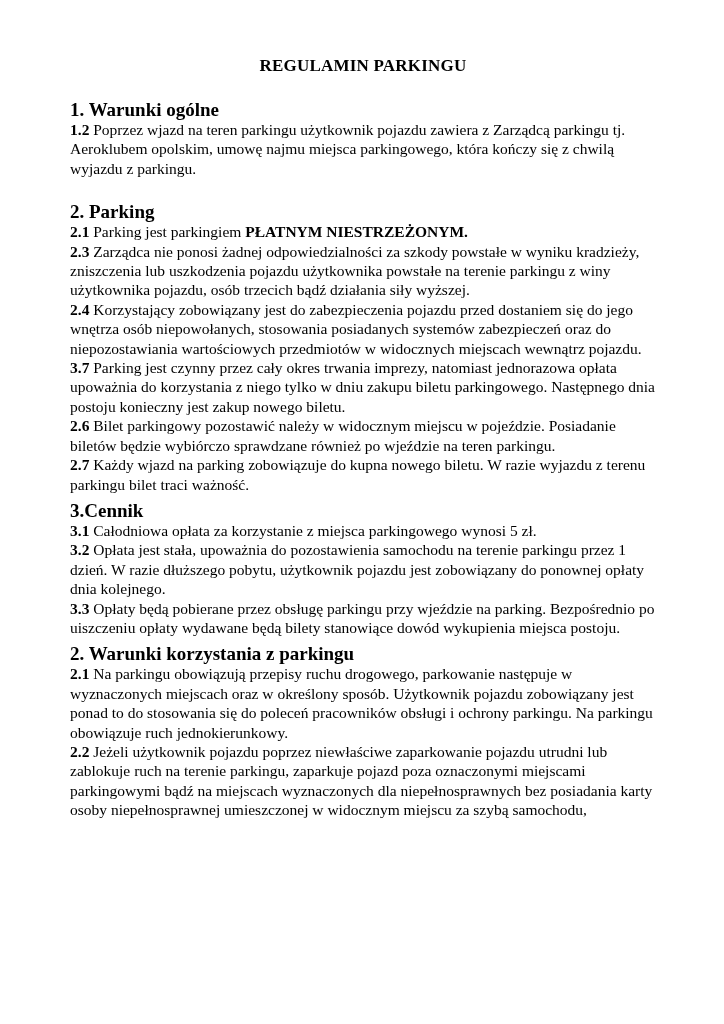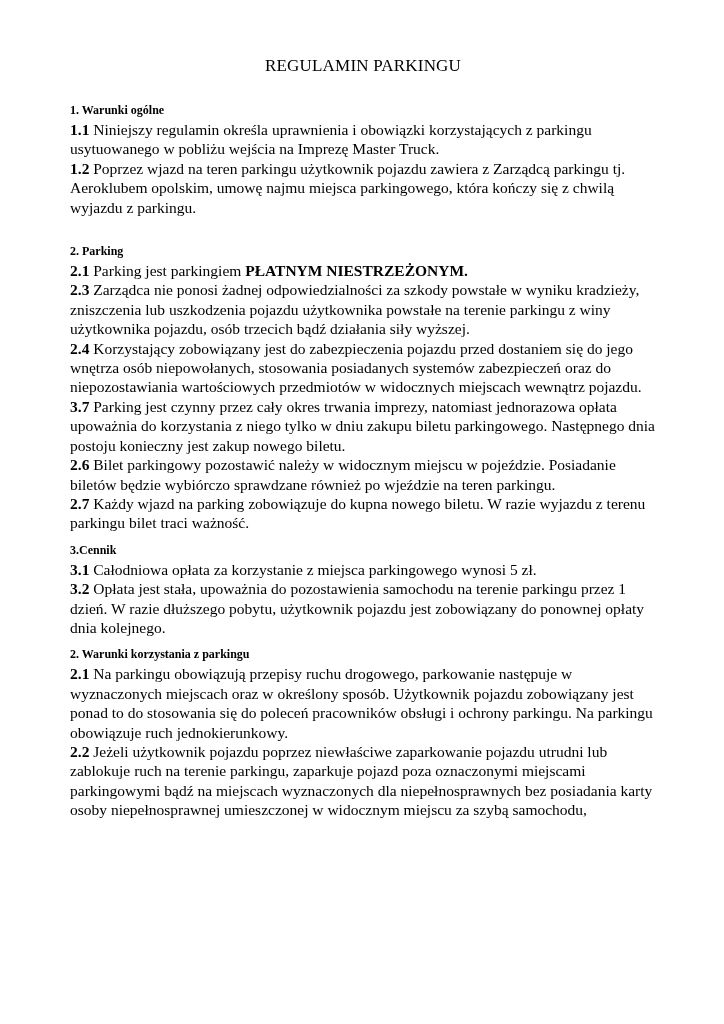--- a/index.html
+++ b/index.html
@@ -16,32 +16,32 @@
     box-sizing: border-box;
     padding: 56px 68px 0 70px;
     font-family: "Liberation Serif", "DejaVu Serif", serif;
     color: #000000;
     overflow: hidden;
   }
   .doc-title {
     margin: 0 0 24px 0;
     text-align: center;
     font-size: 17px;
-    font-weight: normal;
+    font-weight: bold;
     letter-spacing: 0.2px;
   }
   .doc-section {
     margin-top: 7px;
   }
   
   .doc-section:nth-child(1) { margin-top: 0; }
   .doc-section:nth-child(2) { margin-top: 24px; }
   .sec-heading {
     margin: 0;
-    font-size: 12px;
+    font-size: 19px;
     font-weight: bold;
     line-height: 20px;
   }
   .item {
     margin: 0;
     font-size: 15.5px;
     line-height: 19.4px;
     text-align: left;
   }
   .item b {
@@ -49,36 +49,36 @@
   }
 </style>
 </head>
 <body>
 
 <main class="page">
   <h1 class="doc-title">REGULAMIN PARKINGU</h1>
   <div>
       <section class="doc-section">
         <h2 class="sec-heading">1. Warunki ogólne</h2>
-        <p class="item"><b>1.1 </b>Niniejszy regulamin określa uprawnienia i obowiązki korzystających z parkingu usytuowanego w pobliżu wejścia na Imprezę Master Truck.</p>
         <p class="item"><b>1.2 </b>Poprzez wjazd na teren parkingu użytkownik pojazdu zawiera z Zarządcą parkingu tj. Aeroklubem opolskim, umowę najmu miejsca parkingowego, która kończy się z chwilą wyjazdu z parkingu.</p>
       </section>
       <section class="doc-section">
         <h2 class="sec-heading">2. Parking</h2>
         <p class="item"><b>2.1 </b>Parking jest parkingiem <b>PŁATNYM NIESTRZEŻONYM.</b></p>
         <p class="item"><b>2.3 </b>Zarządca nie ponosi żadnej odpowiedzialności za szkody powstałe w wyniku kradzieży, zniszczenia lub uszkodzenia pojazdu użytkownika powstałe na terenie parkingu z winy użytkownika pojazdu, osób trzecich bądź działania siły wyższej.</p>
         <p class="item"><b>2.4 </b>Korzystający zobowiązany jest do zabezpieczenia pojazdu przed dostaniem się do jego wnętrza osób niepowołanych, stosowania posiadanych systemów zabezpieczeń oraz do niepozostawiania wartościowych przedmiotów w widocznych miejscach wewnątrz pojazdu.</p>
         <p class="item"><b>3.7 </b>Parking jest czynny przez cały okres trwania imprezy, natomiast jednorazowa opłata upoważnia do korzystania z niego tylko w dniu zakupu biletu parkingowego. Następnego dnia postoju konieczny jest zakup nowego biletu.</p>
         <p class="item"><b>2.6 </b>Bilet parkingowy pozostawić należy w widocznym miejscu w pojeździe. Posiadanie biletów będzie wybiórczo sprawdzane również po wjeździe na teren parkingu.</p>
         <p class="item"><b>2.7 </b>Każdy wjazd na parking zobowiązuje do kupna nowego biletu. W razie wyjazdu z terenu parkingu bilet traci ważność.</p>
       </section>
       <section class="doc-section">
         <h2 class="sec-heading">3.Cennik</h2>
         <p class="item"><b>3.1 </b>Całodniowa opłata za korzystanie z miejsca parkingowego wynosi 5 zł.</p>
         <p class="item"><b>3.2 </b>Opłata jest stała, upoważnia do pozostawienia samochodu na terenie parkingu przez 1 dzień. W razie dłuższego pobytu, użytkownik pojazdu jest zobowiązany do ponownej opłaty dnia kolejnego.</p>
+        <p class="item"><b>3.3 </b>Opłaty będą pobierane przez obsługę parkingu przy wjeździe na parking. Bezpośrednio po uiszczeniu opłaty wydawane będą bilety stanowiące dowód wykupienia miejsca postoju.</p>
       </section>
       <section class="doc-section">
         <h2 class="sec-heading">2. Warunki korzystania z parkingu</h2>
         <p class="item"><b>2.1 </b>Na parkingu obowiązują przepisy ruchu drogowego, parkowanie następuje w wyznaczonych miejscach oraz w określony sposób. Użytkownik pojazdu zobowiązany jest ponad to do stosowania się do poleceń pracowników obsługi i ochrony parkingu. Na parkingu obowiązuje ruch jednokierunkowy.</p>
         <p class="item"><b>2.2 </b>Jeżeli użytkownik pojazdu poprzez niewłaściwe zaparkowanie pojazdu utrudni lub zablokuje ruch na terenie parkingu, zaparkuje pojazd poza oznaczonymi miejscami parkingowymi bądź na miejscach wyznaczonych dla niepełnosprawnych bez posiadania karty osoby niepełnosprawnej umieszczonej w widocznym miejscu za szybą samochodu,</p>
       </section>
     </div>
 </main>
 
 </body></html>

